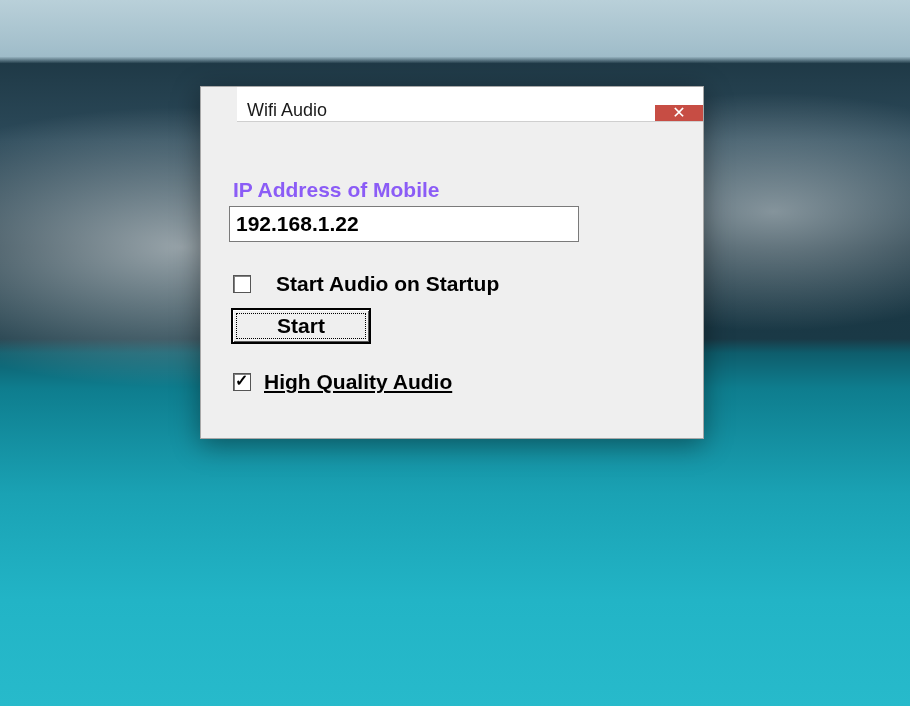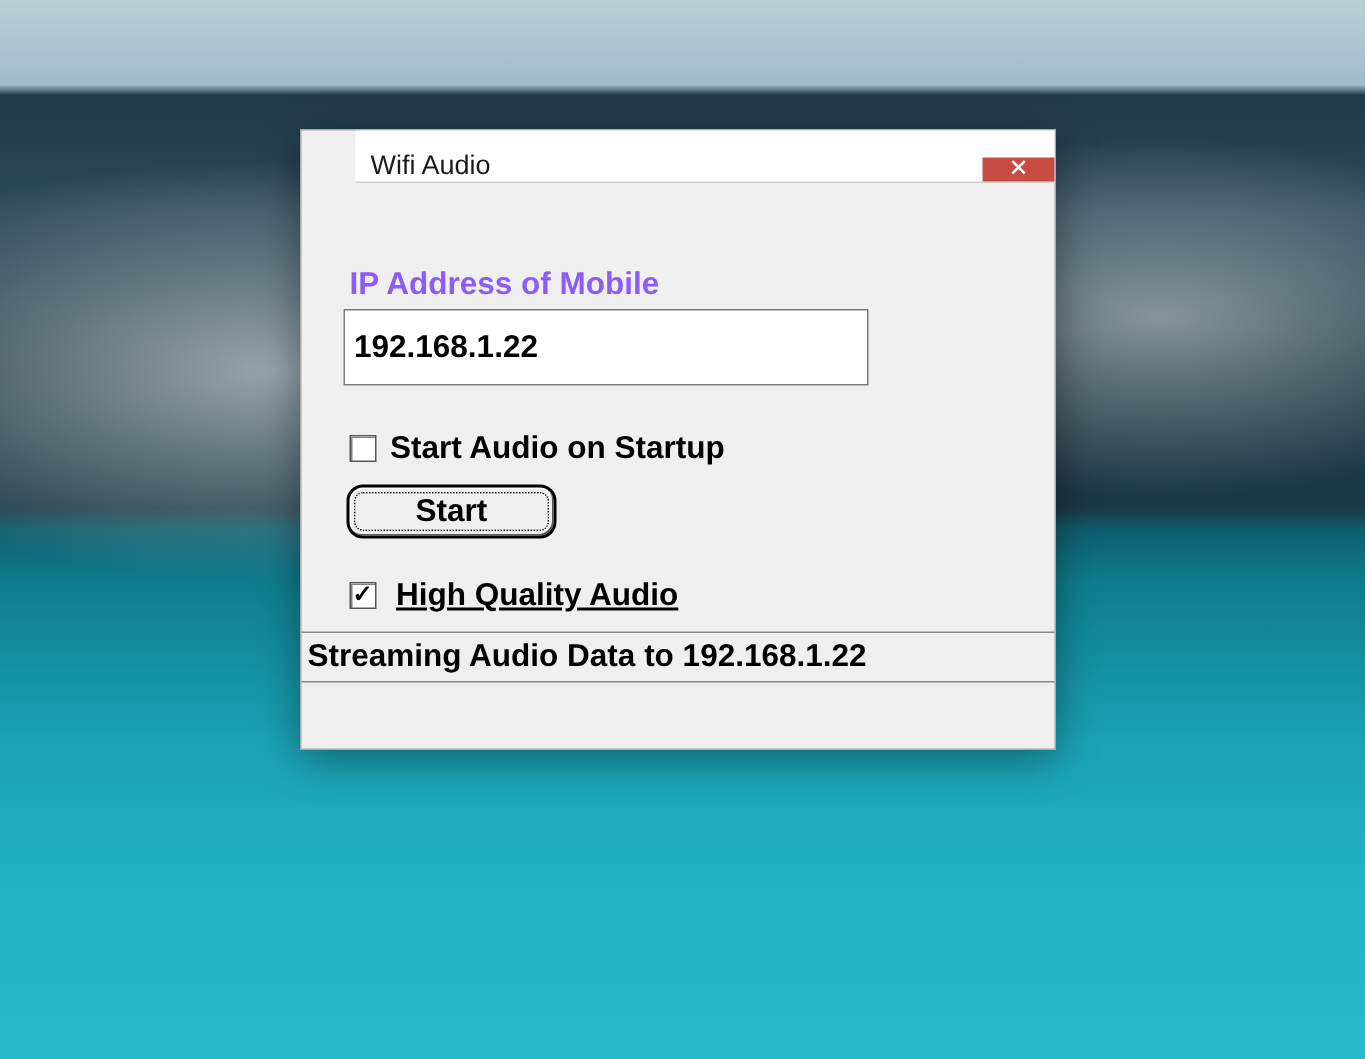--- a/index.html
+++ b/index.html
@@ -81,35 +81,35 @@
 
   .field-label {
     font-size: 21px;
     font-weight: bold;
     color: #8b5cf6;
     margin: 0 0 4px 4px;
   }
 
   .ip-input {
     width: 350px;
-    height: 51px;
+    height: 36px;
     box-sizing: border-box;
     padding: 2px 6px;
     font-size: 21px;
     font-weight: bold;
     font-family: inherit;
     border: 1px solid #7a7a7a;
     background: #ffffff;
     outline: none;
   }
 
   .checkbox-row {
     display: flex;
     align-items: center;
-    gap: 6px;
+    gap: 22px;
     margin-top: 30px;
   }
   .checkbox-row.tight { margin-top: 30px; }
 
   
   .win-checkbox {
     appearance: none;
     -webkit-appearance: none;
     width: 18px;
     height: 18px;
@@ -150,21 +150,20 @@
     font-size: 21px;
     font-weight: bold;
     font-family: inherit;
     background: #efefef;
     cursor: pointer;
     
     border-top: 2px solid #ffffff;
     border-left: 2px solid #ffffff;
     border-right: 2px solid #5a5a5a;
     border-bottom: 2px solid #5a5a5a;
-    border-radius: 11px;
   }
   .win-button.focus {
     outline: 1px dotted #000;
     outline-offset: -6px;
     border: 2px solid #000;
     box-shadow:
       inset 1px 1px 0 #ffffff,
       inset -1px -1px 0 #5a5a5a;
   }
 
@@ -218,18 +217,17 @@
 
       <div class="button-row">
         <button class="win-button focus">Start</button>
       </div>
 
       <div class="hq-row">
         <input type="checkbox" class="win-checkbox" checked="" style="">
         <span class="checkbox-label">High Quality Audio</span>
       </div>
 
-      <div class="status-bar">Streaming Audio Data to 192.168.1.22</div>
 
       <div class="bottom-pad"></div>
     </div>
   </div>
 </div>
 
 </body></html>

